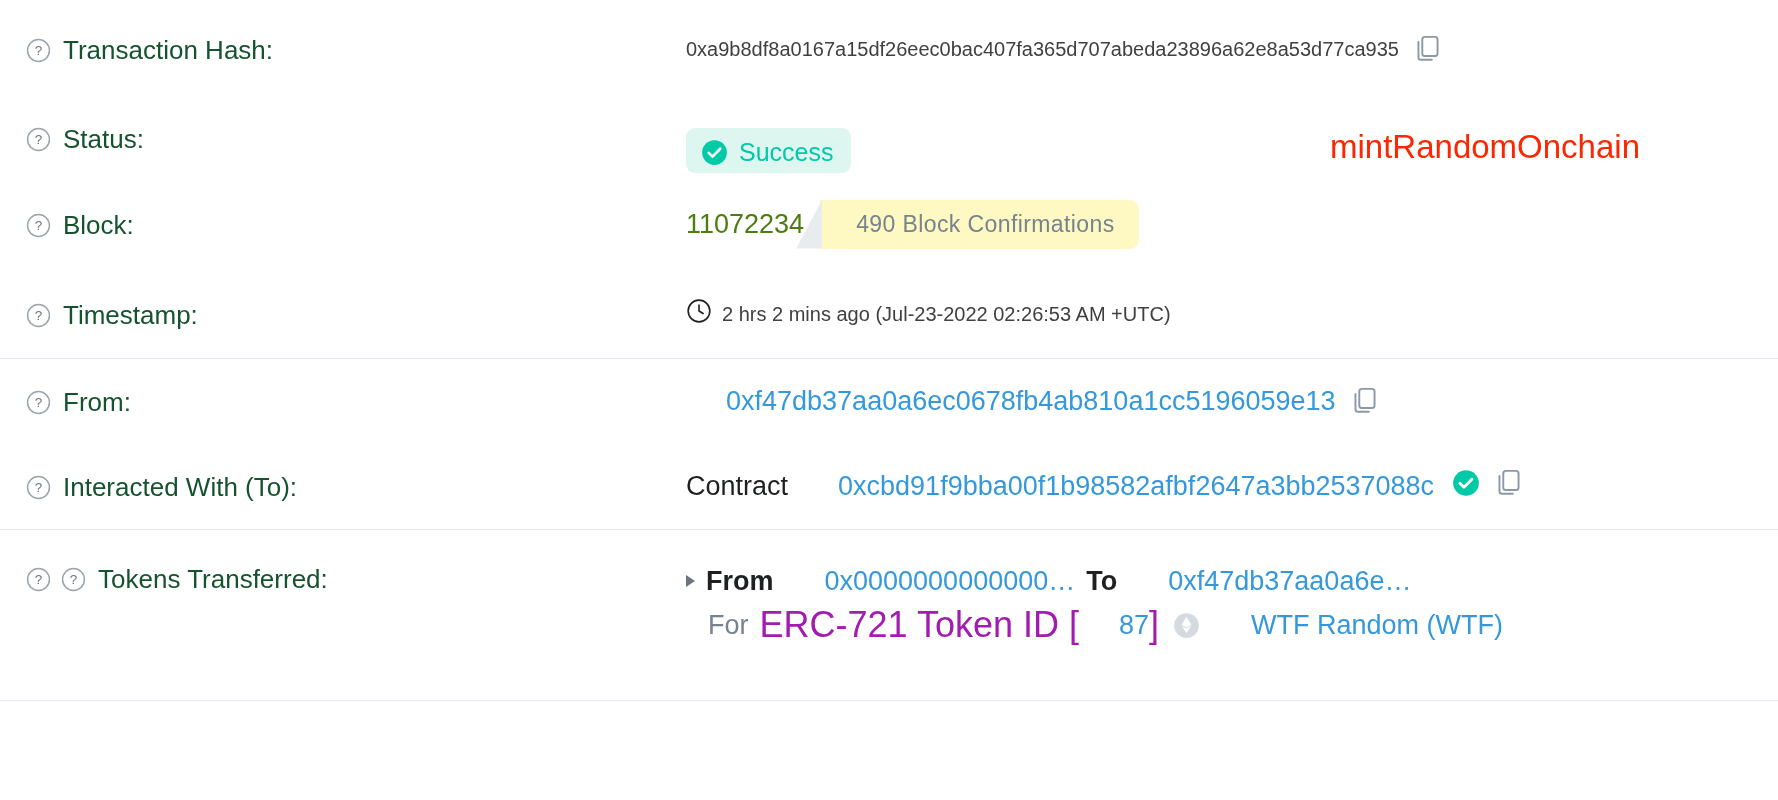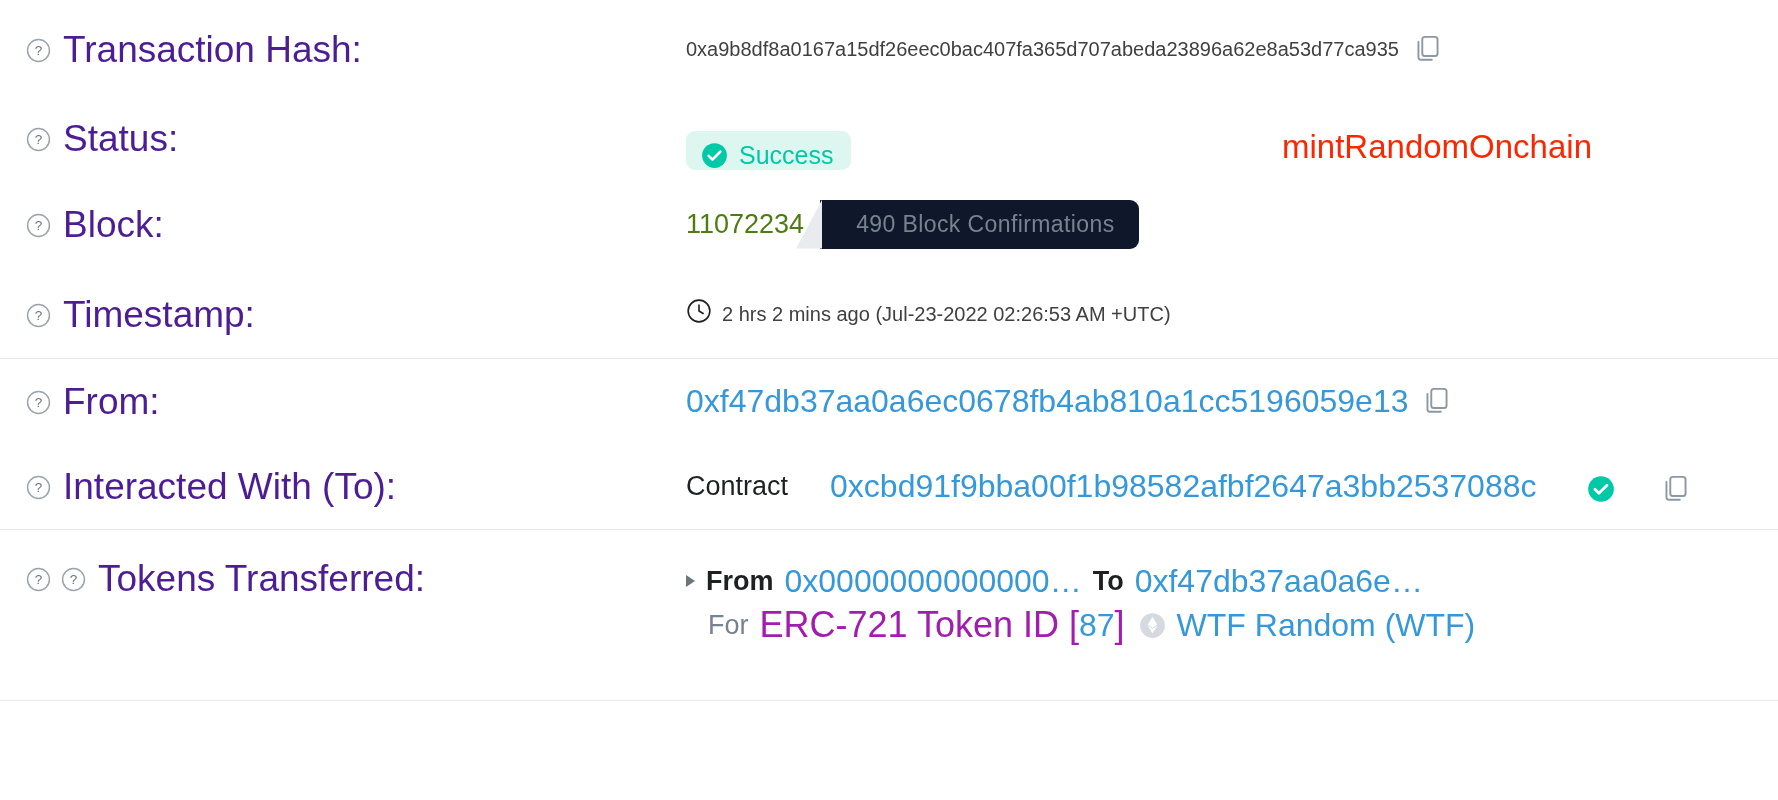--- a/index.html
+++ b/index.html
@@ -39,23 +39,23 @@
   }
 
   .value-col {
     flex: 1 1 auto;
     display: flex;
     align-items: center;
     min-width: 0;
   }
 
   .label-text {
-    font-size: 37px;
-    line-height: 34px;
-    color: #4c1d95;
+    font-size: 26px;
+    line-height: 34px;
+    color: #14532d;
     white-space: nowrap;
   }
 
   
   .help-icon {
     flex: 0 0 auto;
     width: 25px;
     height: 25px;
     margin-top: 5px;
     display: inline-block;
@@ -65,78 +65,80 @@
   .value-text {
     font-size: 20px;
     line-height: 34px;
     color: #404040;
     white-space: nowrap;
   }
 
   .link {
     color: #3498db;
     text-decoration: none;
-    font-size: 32px;
+    font-size: 27px;
     line-height: 34px;
     white-space: nowrap;
+    margin-left: 40px;
   }
 
   
   .copy-icon {
     display: inline-block;
     width: 26px;
     height: 28px;
     margin-left: 16px;
     flex: 0 0 auto;
   }
   .copy-icon svg { display: block; }
 
   
   .status-badge {
     display: inline-flex;
     align-items: center;
     gap: 11px;
     background: #ddf6f0;
     border-radius: 9px;
-    padding: 9px 18px 0 15px;
+    padding: 9px 18px 6px 15px;
     margin-top: 25px;
   }
   .status-badge .badge-text {
     color: #00c9a7;
     font-size: 25px;
     line-height: 30px;
     font-weight: 400;
   }
   .check-circle { width: 27px; height: 27px; flex: 0 0 auto; }
   .check-circle svg { display: block; }
 
   
   .annotation {
     position: absolute;
     color: #fa2800;
     font-size: 33px;
     line-height: 38px;
     white-space: nowrap;
+    margin-left: 48px;
   }
 
   
   .block-wrap {
     display: flex;
     align-items: center;
   }
   .block-num {
     color: #4d7c0f;
     font-size: 27px;
     line-height: 34px;
     text-decoration: none;
   }
   .confirm-chip {
     position: relative;
     margin-left: 16px;
-    background: #0f172a;
+    background: #fef9c3;
     color: #77838f;
     font-size: 23px;
     line-height: 27px;
     letter-spacing: 0.4px;
     padding: 11px 24px 11px 36px;
     border-radius: 0 9px 9px 0;
     white-space: nowrap;
   }
   .confirm-chip::before {
     content: "";
@@ -156,21 +158,21 @@
     flex: 0 0 auto;
     margin-right: 10px;
     position: relative;
     top: 1px;
   }
   .clock-icon svg { display: block; }
 
   .timestamp-wrap { display: flex; align-items: flex-start; }
 
   
-  .contract-wrap { display: flex; align-items: flex-end; gap: 32px; }
+  .contract-wrap { display: flex; align-items: flex-start; }
   .contract-word { font-size: 27px; line-height: 34px; color: #1e2022; margin-right: 10px; }
   .verified-check { width: 28px; height: 28px; margin-left: 18px; flex: 0 0 auto; }
   .verified-check svg { display: block; }
 
   
   .tokens-col {
     flex: 1 1 auto;
     display: flex;
     flex-direction: column;
     gap: 10px;

